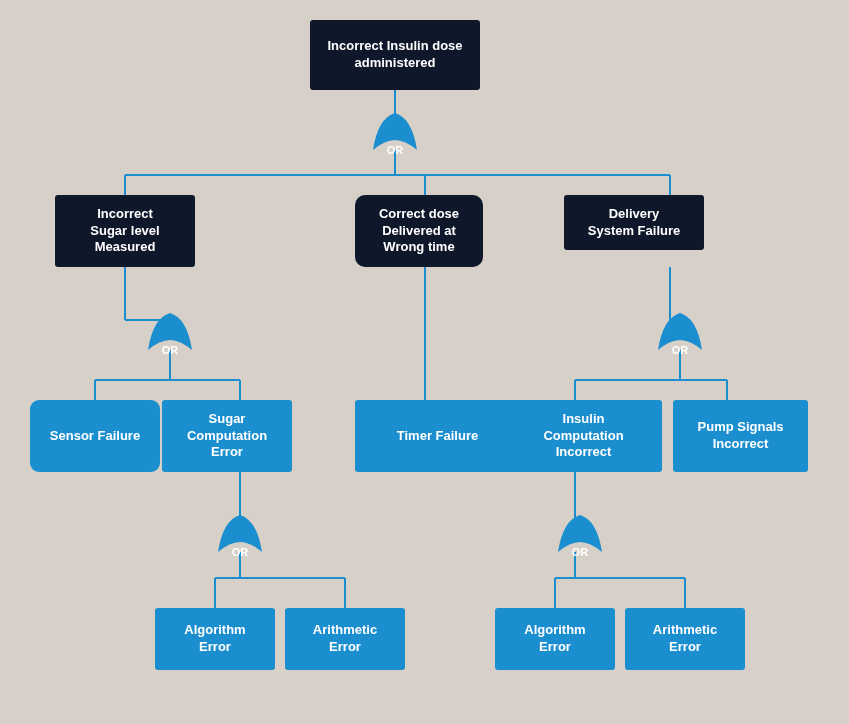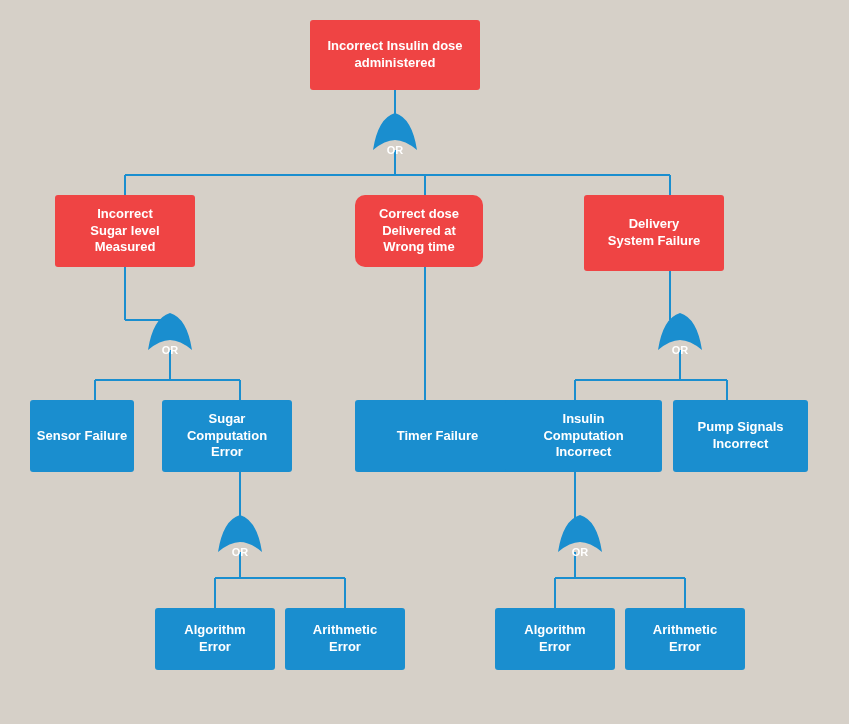--- a/index.html
+++ b/index.html
@@ -28,21 +28,21 @@
       text-align: center;
       color: white;
       font-weight: bold;
       font-size: 13px;
       line-height: 1.3;
       border-radius: 3px;
       padding: 6px;
     }
 
     .box-red {
-      background-color: #ef4444;
+      background-color: #0f172a;
     }
 
     .box-blue {
       background-color: #1a8ecf;
     }
 
     
     .or-gate {
       position: absolute;
       display: flex;
@@ -141,39 +141,39 @@
   </div>
 
   <div class="box box-red" style="left:55px; top:195px; width:140px; height:72px;">
     <span>Incorrect<br>Sugar level<br>Measured</span>
   </div>
 
   <div class="box box-red" style="left:355px; top:195px; width:128px; height:72px;border-radius:10px;">
     <span>Correct dose<br>Delivered at<br>Wrong time</span>
   </div>
 
-  <div class="box box-red" style="left:584px; top:195px; width:140px; height:76px;">
+  <div class="box box-red" style="left:564px; top:195px; width:140px; height:55px;">
     <span>Delivery<br>System Failure</span>
   </div>
 
   <div class="or-gate" style="left:143px; top:308px; width:54px; height:48px;">
     <svg width="54" height="48" viewBox="0 0 54 48">
       <path d="M5,42 Q10,10 27,5 Q44,10 49,42 Q37,32 27,32 Q17,32 5,42 Z" fill="#1a8ecf"></path>
     </svg>
     <span class="or-label">OR</span>
   </div>
 
   <div class="or-gate" style="left:653px; top:308px; width:54px; height:48px;">
     <svg width="54" height="48" viewBox="0 0 54 48">
       <path d="M5,42 Q10,10 27,5 Q44,10 49,42 Q37,32 27,32 Q17,32 5,42 Z" fill="#1a8ecf"></path>
     </svg>
     <span class="or-label">OR</span>
   </div>
 
-  <div class="box box-blue" style="left:30px; top:400px; width:104px; height:72px;">
+  <div class="box box-blue" style="left:30px; top:400px; width:130px; height:72px;border-radius:9px;">
     <span>Sensor Failure</span>
   </div>
 
   <div class="box box-blue" style="left:162px; top:400px; width:130px; height:72px;">
     <span>Sugar<br>Computation<br>Error</span>
   </div>
 
   <div class="box box-blue" style="left:355px; top:400px; width:165px; height:72px;">
     <span>Timer Failure</span>
   </div>

